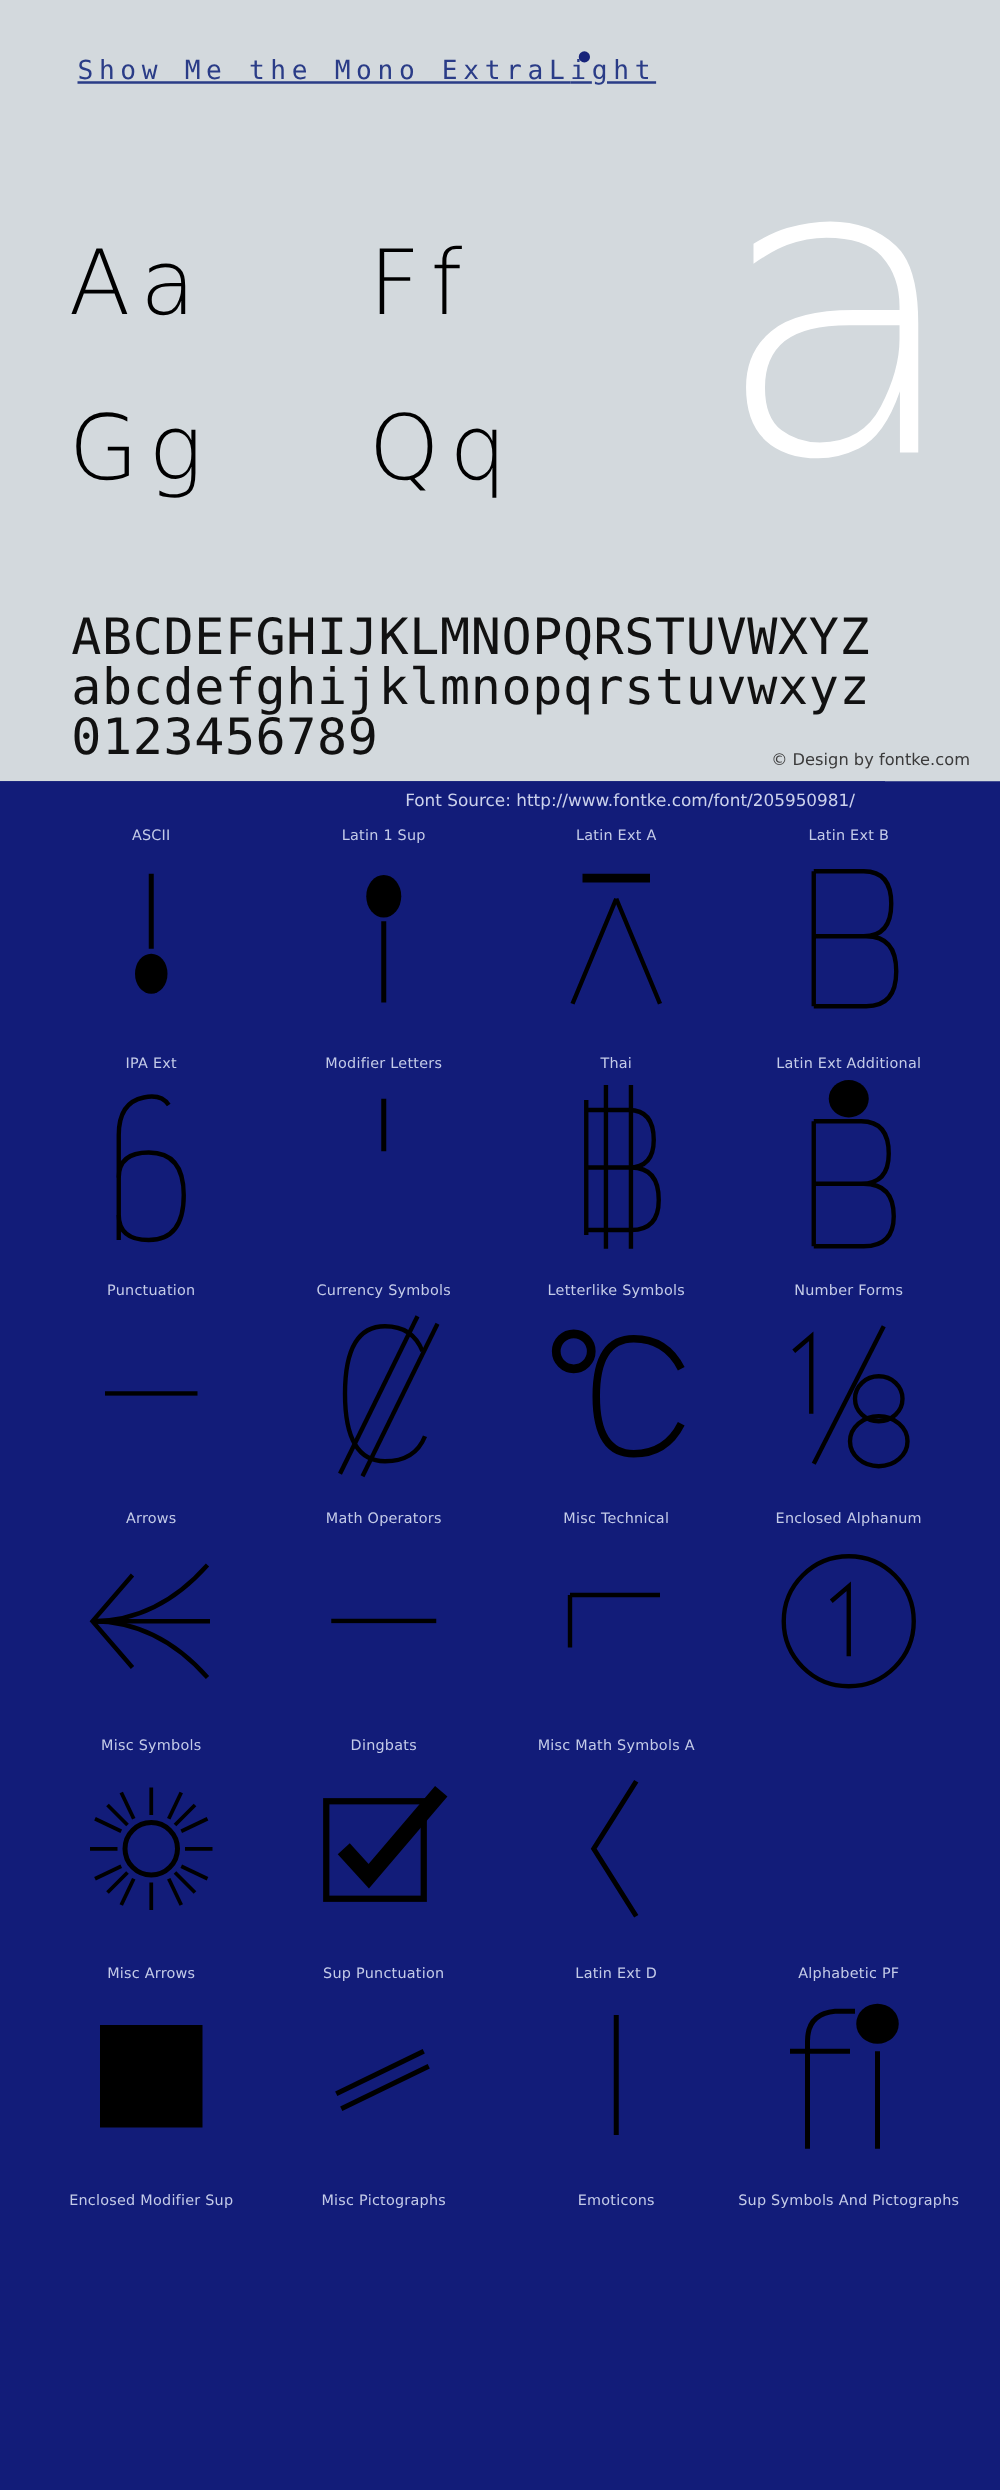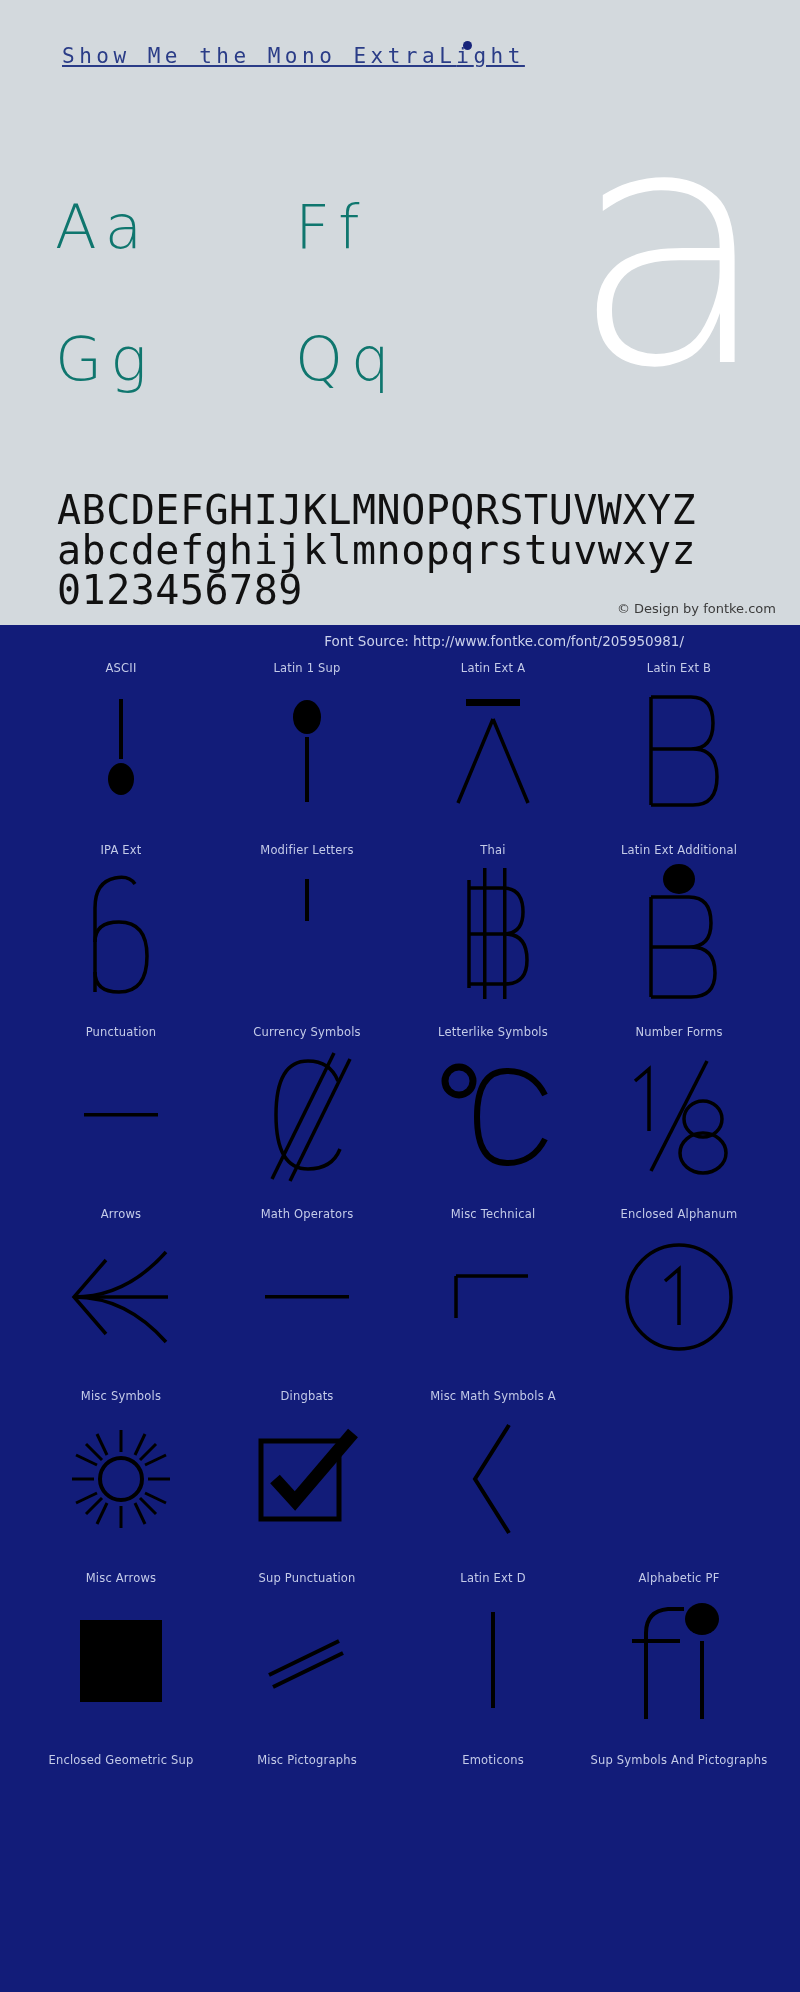--- a/index.html
+++ b/index.html
@@ -31,21 +31,21 @@
   }
 
   
   .bigsamples{
     position:absolute;left:55px;top:160px;width:430px;height:265px;
   }
   .bigrow{display:flex;height:132px;align-items:center;}
   .bigcell{
     width:240px;
     font-family:"DejaVu Sans","Liberation Sans",sans-serif;
-    font-size:61px;font-weight:300;color:#0f766e;
+    font-size:72px;font-weight:300;color:#000000;
     line-height:1;letter-spacing:8px;
   }
   .bigcell.second{width:190px;}
 
   
   .ghost-a{
     position:absolute;right:28px;top:110px;
     font-family:"DejaVu Sans","Liberation Sans",sans-serif;
     font-size:330px;font-weight:300;color:#ffffff;
     line-height:0.84;
@@ -404,21 +404,21 @@
                 <path d="M78 42 L78 120" stroke="#000" stroke-width="4"></path>
               </svg>
           </div>
         </div>
       </div>
     </div>
 
     <div class="block-row last">
       <div class="cells">
         <div class="cell">
-          <div class="cell-label">Enclosed Geometric Sup</div>
+          <div class="cell-label">Enclosed Modifier Sup</div>
         </div>
         <div class="cell">
           <div class="cell-label">Misc Pictographs</div>
         </div>
         <div class="cell">
           <div class="cell-label">Emoticons</div>
         </div>
         <div class="cell">
           <div class="cell-label">Sup Symbols And Pictographs</div>
         </div>

